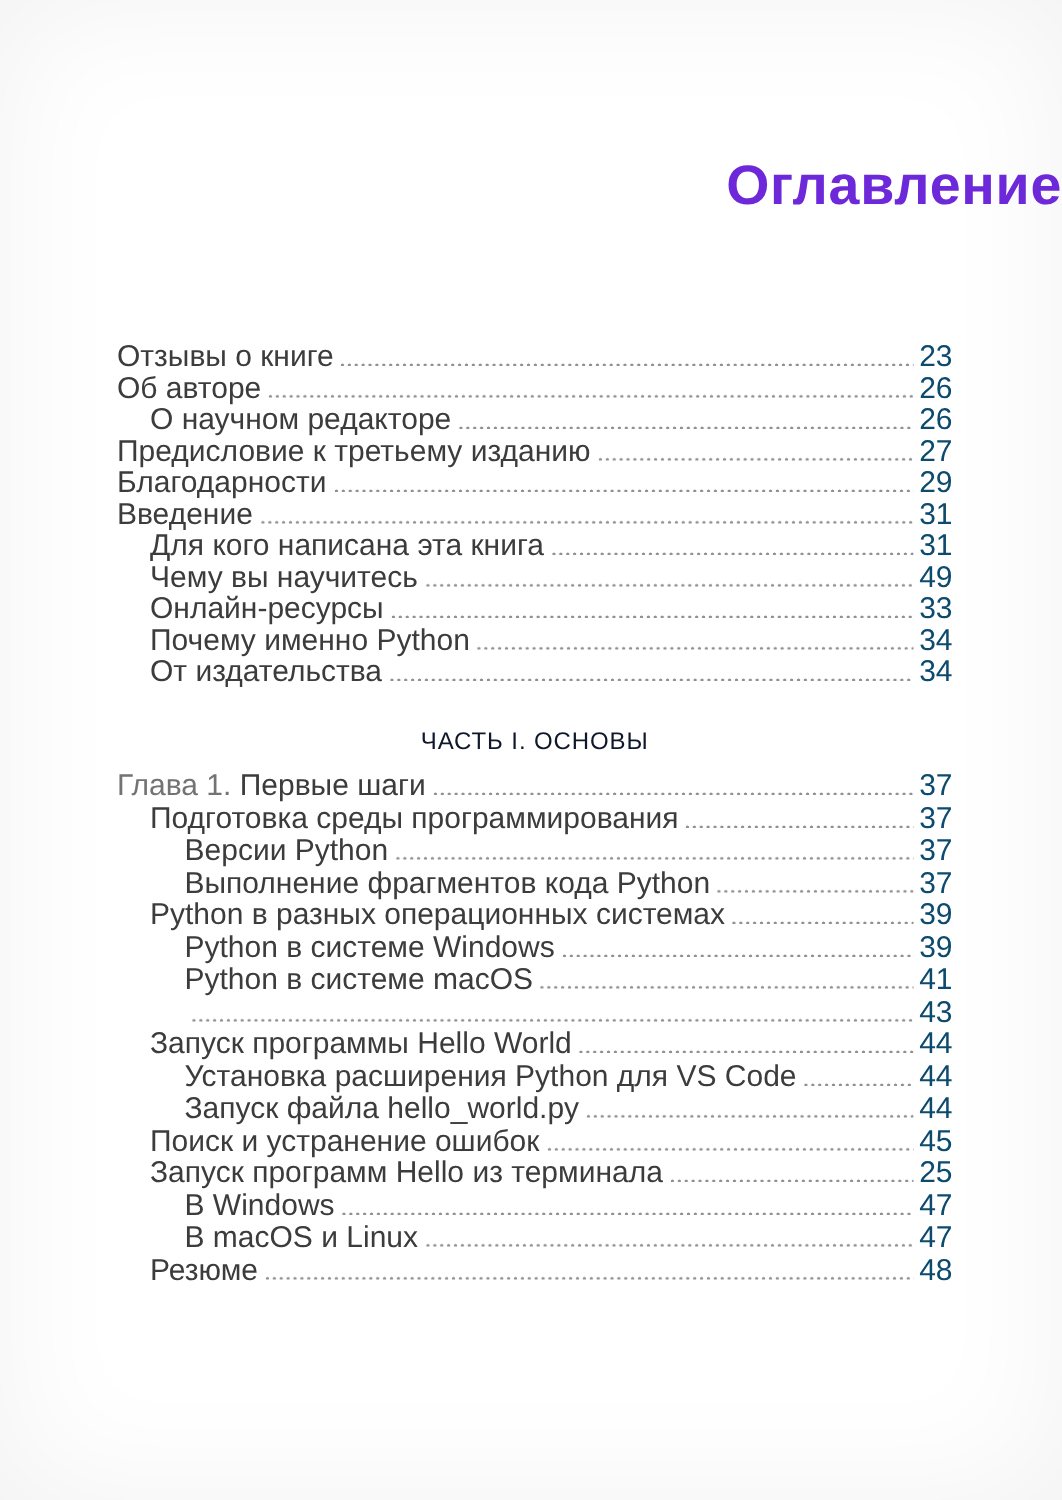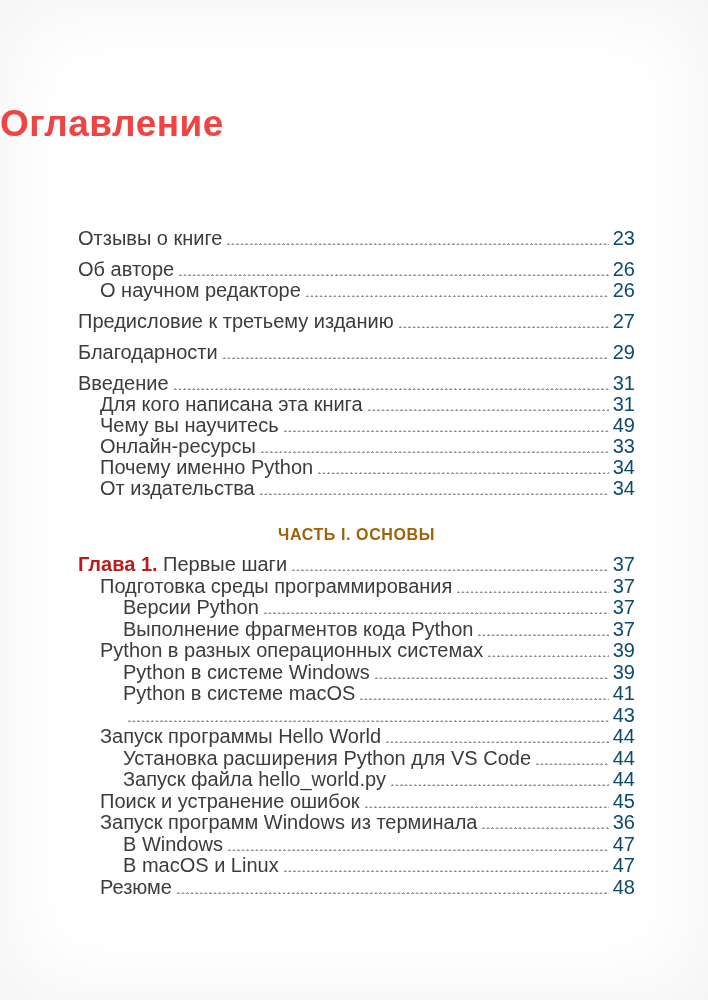--- a/index.html
+++ b/index.html
@@ -12,57 +12,57 @@
     width: 708px;
     height: 1000px;
     background: #ffffff;
     overflow: hidden;
     font-family: "Liberation Sans", sans-serif;
     color: #3c3c3c;
     box-shadow: inset 0 0 90px rgba(0,0,0,0.055);
   }
   .title {
     padding-top: 103px;
-    text-align: left;
+    text-align: right;
     font-size: 37px;
     line-height: 42px;
     font-weight: 700;
-    color: #ef4444;
+    color: #6d28d9;
     letter-spacing: 0.5px;
   }
   .toc {
     margin: 83px 73px 0 78px;
   }
   .row {
     display: flex;
     align-items: baseline;
     font-size: 20px;
     line-height: 21px;
     height: 21px;
     white-space: nowrap;
   }
   .toc-section.sec-1 .row {
     line-height: 21.5px;
     height: 21.5px;
   }
   .row.l1 { padding-left: 22px; }
   .row.l2 { padding-left: 45px; text-align: right; }
-  .toc-section.sec-0 > .row.l0 { margin-top: 10px; }
+  .toc-section.sec-0 > .row.l0 { }
   .toc-section.sec-0 > .row:first-child { margin-top: 0; }
   .part-heading {
     text-align: center;
-    font-weight: 700;
+    font-weight: 400;
     font-size: 16px;
     line-height: 21px;
-    color: #a16207;
+    color: #0f172a;
     letter-spacing: 0.6px;
     margin: 25px 0 9px 0;
   }
   .row .lbl { flex: 0 0 auto; }
-  .row .lbl b { font-weight: 700; color: #b91c1c; }
+  .row .lbl b { font-weight: 400; color: #737373; }
   .row .dots {
     flex: 1 1 auto;
     min-width: 8px;
     height: 3px;
     margin: 0 4px;
     background-image: radial-gradient(circle, #919191 1px, rgba(0,0,0,0) 1.35px);
     background-size: 4.6px 3px;
     background-repeat: repeat-x;
     background-position: 0 1px;
   }
@@ -186,23 +186,23 @@
           <span class="lbl">Запуск файла hello_world.py</span>
           <span class="dots"></span>
           <span class="pg">44</span>
         </div>
         <div class="row l1">
           <span class="lbl">Поиск и устранение ошибок</span>
           <span class="dots"></span>
           <span class="pg">45</span>
         </div>
         <div class="row l1">
-          <span class="lbl">Запуск программ Windows из терминала</span>
-          <span class="dots"></span>
-          <span class="pg">36</span>
+          <span class="lbl">Запуск программ Hello из терминала</span>
+          <span class="dots"></span>
+          <span class="pg">25</span>
         </div>
         <div class="row l2">
           <span class="lbl">В Windows</span>
           <span class="dots"></span>
           <span class="pg">47</span>
         </div>
         <div class="row l2">
           <span class="lbl">В macOS и Linux</span>
           <span class="dots"></span>
           <span class="pg">47</span>

